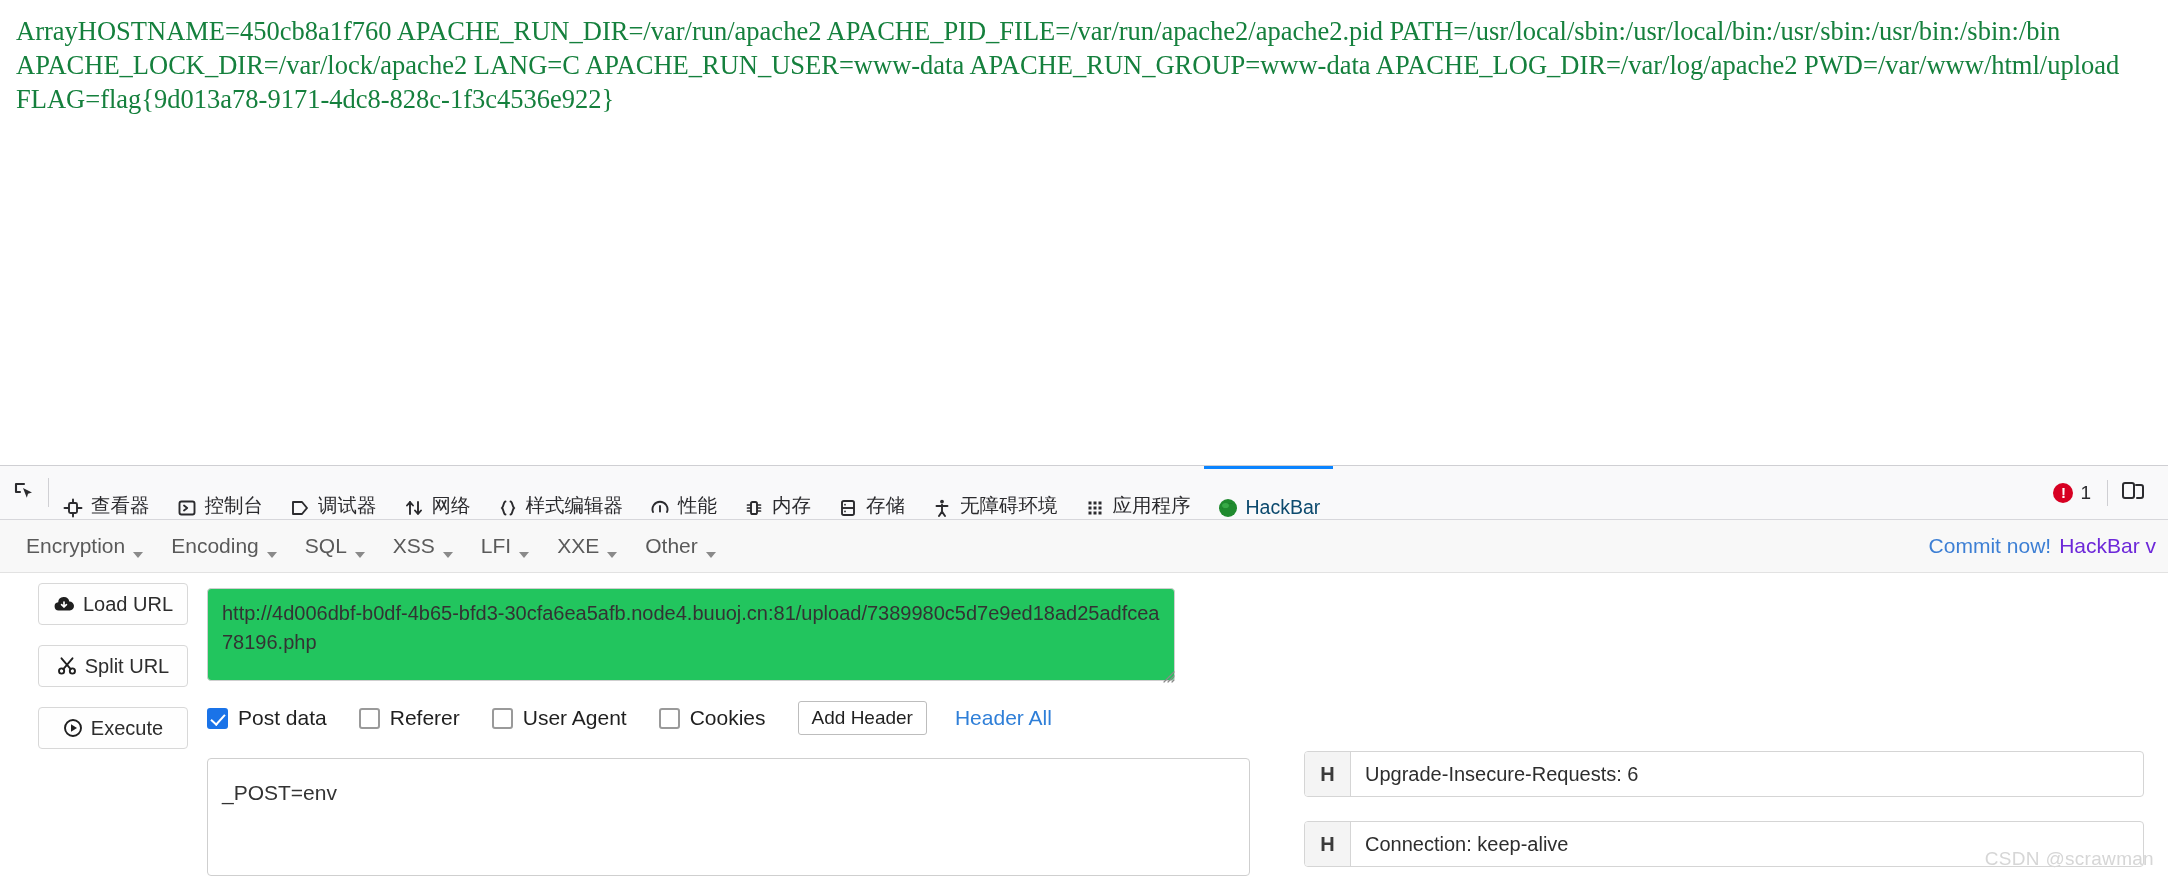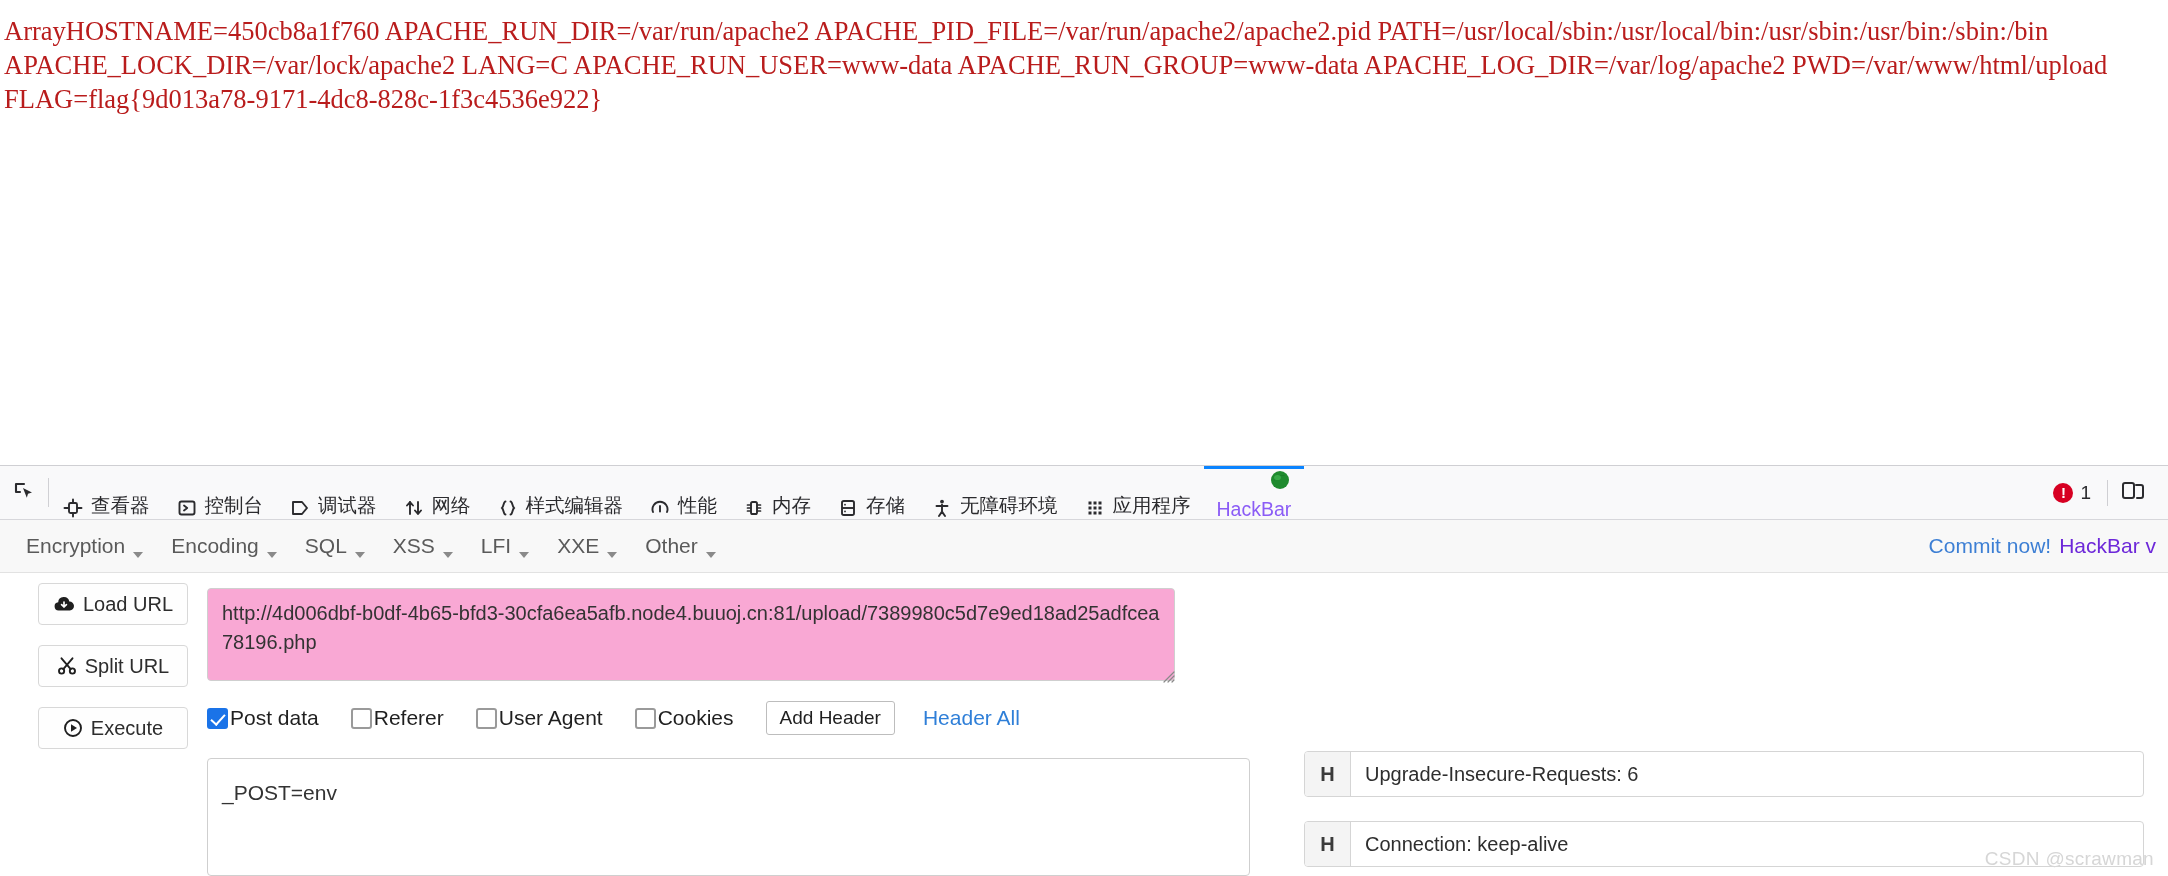--- a/index.html
+++ b/index.html
@@ -14,25 +14,25 @@
   
   .page-viewport {
     position: absolute;
     left: 0; top: 0;
     width: 2168px;
     height: 465px;
     background: #ffffff;
     overflow: hidden;
   }
   .env-dump {
-    padding: 14px 16px 0 4px;
+    padding: 14px 16px 0 16px;
     font-family: "Liberation Serif", serif;
     font-size: 26.5px;
     line-height: 1.29;
-    color: #b91c1c;
+    color: #15803d;
     word-break: break-word;
     white-space: pre-wrap;
   }
 
   
   .devtools-toolbar {
     position: absolute;
     left: 0; top: 465px;
     width: 2168px;
     height: 55px;
@@ -64,23 +64,22 @@
     gap: 7px;
     padding: 0 13px;
     font-size: 19.5px;
     color: #2b2b2e;
     cursor: pointer;
     white-space: nowrap;
     border-top: 3px solid transparent;
     position: relative;
   }
   .dt-tab.active {
-    color: #8b5cf6;
+    color: #0c4a6e;
     border-top: 3px solid #0a84ff;
-    flex-direction: column;
   }
   .dt-tab .ico {
     display: inline-flex;
     align-items: center;
     justify-content: center;
     width: 22px; height: 22px;
   }
   .dt-right {
     display: flex;
     align-items: center;
@@ -188,21 +187,21 @@
   }
   .hb-btn .ico { display:inline-flex; align-items:center; }
 
   .url-box {
     position: absolute;
     left: 207px; top: 15px;
     width: 968px;
     height: 93px;
     border: 1px solid #cfcfcf;
     border-radius: 4px;
-    background: #f9a8d4;
+    background: #22c55e;
     padding: 10px 14px;
     font-size: 20px;
     line-height: 1.45;
     color: #333333;
     overflow: hidden;
     word-break: break-all;
     cursor: text;
   }
   .url-resize {
     position: absolute;
@@ -213,21 +212,21 @@
 
   .opts-row {
     position: absolute;
     left: 207px; top: 128px;
     display: flex;
     align-items: center;
     gap: 0px;
     height: 34px;
   }
   .opt {
-    display: flex; align-items: center; gap: 2px;
+    display: flex; align-items: center; gap: 10px;
     margin-right: 32px;
     font-size: 21px;
     color: #1f1f1f;
     cursor: pointer;
     white-space: nowrap;
   }
   .cb {
     width: 21px; height: 21px;
     border: 2px solid #9a9a9a;
     border-radius: 3px;

